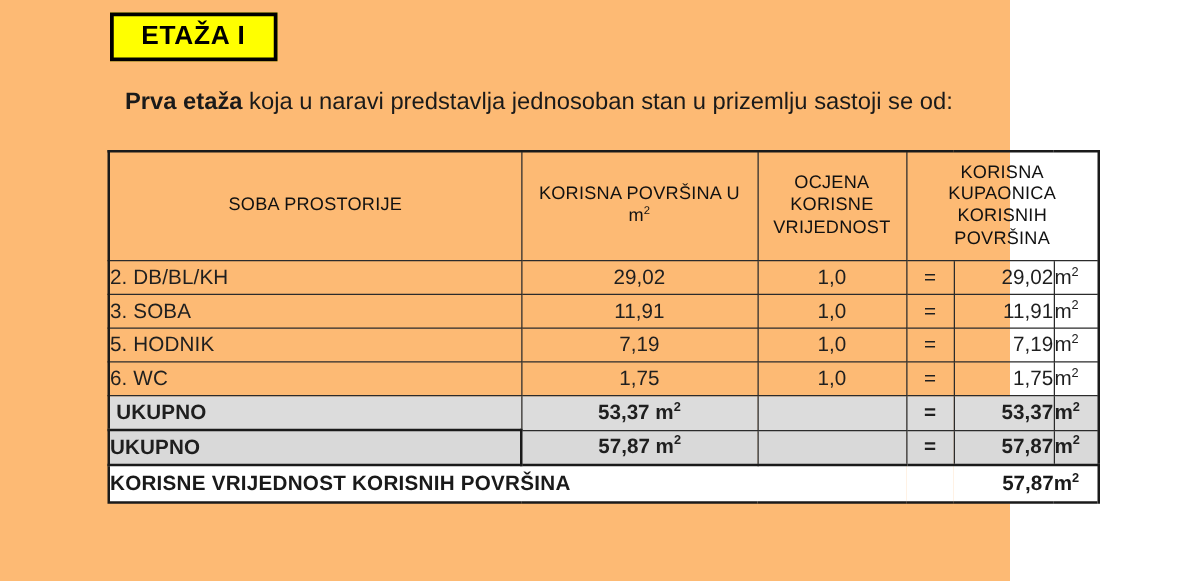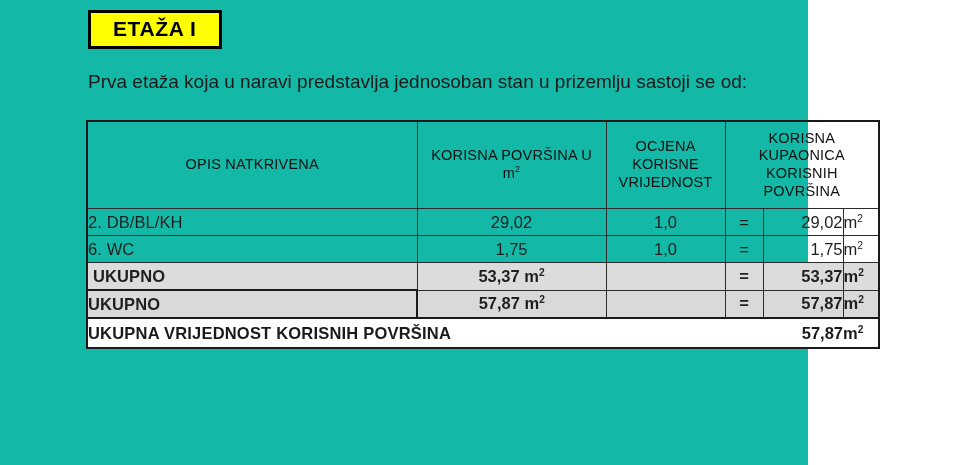--- a/index.html
+++ b/index.html
@@ -11,21 +11,21 @@
     width: 960px;
     height: 465px;
     font-family: "Liberation Sans", sans-serif;
     color: #1a1a1a;
     overflow: hidden;
   }
   .page {
     position: relative;
     width: 808px;
     height: 465px;
-    background: #14b8a6;
+    background: #fdba74;
   }
 
   
   .badge-wrap {
     position: absolute;
     left: 88px;
     top: 10px;
   }
   .badge {
     display: inline-block;
@@ -44,21 +44,22 @@
   .intro {
     position: absolute;
     left: 88px;
     top: 70px;
     font-size: 19px;
     line-height: 1.3;
     color: #1a1a1a;
     white-space: nowrap;
   }
   .intro b {
-    font-weight: normal;
+    font-weight: bold;
+    margin-left: 12px;
   }
 
   
   .table-wrap {
     position: absolute;
     left: 86px;
     top: 120px;
     width: 792px;
   }
   table.sheet {
@@ -178,21 +179,21 @@
       <colgroup>
         <col class="c-desc">
           <col class="c-area">
           <col class="c-rate">
           <col class="c-eq">
           <col class="c-val">
           <col class="c-unit">
       </colgroup>
       <tbody id="table-body">
         <tr class="hdr">
-          <td class="h-desc">OPIS NATKRIVENA</td>
+          <td class="h-desc">SOBA PROSTORIJE</td>
           <td>
             <span>KORISNA POVRŠINA U</span><br>
             <span>m</span><sup>2</sup>
           </td>
           <td>
             <span>OCJENA</span><br>
             <span>KORISNE</span><br>
             <span>VRIJEDNOST</span>
           </td>
           <td colspan="3">
@@ -204,20 +205,36 @@
         </tr>
       <tr class="row">
             <td class="desc">2. DB/BL/KH</td>
             <td class="area">29,02</td>
             <td class="rate">1,0</td>
             <td class="eq">=</td>
             <td class="val">29,02</td>
             <td class="unit">m<sup>2</sup></td>
           </tr>
           <tr class="row">
+            <td class="desc">3. SOBA</td>
+            <td class="area">11,91</td>
+            <td class="rate">1,0</td>
+            <td class="eq">=</td>
+            <td class="val">11,91</td>
+            <td class="unit">m<sup>2</sup></td>
+          </tr>
+          <tr class="row">
+            <td class="desc">5. HODNIK</td>
+            <td class="area">7,19</td>
+            <td class="rate">1,0</td>
+            <td class="eq">=</td>
+            <td class="val">7,19</td>
+            <td class="unit">m<sup>2</sup></td>
+          </tr>
+          <tr class="row">
             <td class="desc">6. WC</td>
             <td class="area">1,75</td>
             <td class="rate">1,0</td>
             <td class="eq">=</td>
             <td class="val">1,75</td>
             <td class="unit">m<sup>2</sup></td>
           </tr>
           <tr class="row total">
             <td class="desc">UKUPNO</td>
             <td class="area">53,37 m<sup>2</sup></td>
@@ -228,21 +245,21 @@
           </tr>
           <tr class="row total-strong">
             <td class="desc">UKUPNO</td>
             <td class="area">57,87 m<sup>2</sup></td>
             <td class="rate"></td>
             <td class="eq">=</td>
             <td class="val">57,87</td>
             <td class="unit">m<sup>2</sup></td>
           </tr>
           <tr class="grand">
-            <td class="desc" colspan="3">UKUPNA VRIJEDNOST KORISNIH POVRŠINA</td>
+            <td class="desc" colspan="3">KORISNE VRIJEDNOST KORISNIH POVRŠINA</td>
             <td class="blank-mid"></td>
             <td class="val">57,87</td>
             <td class="unit">m<sup>2</sup></td>
           </tr>
         </tbody>
     </table>
   </div>
 
 </div>
 

